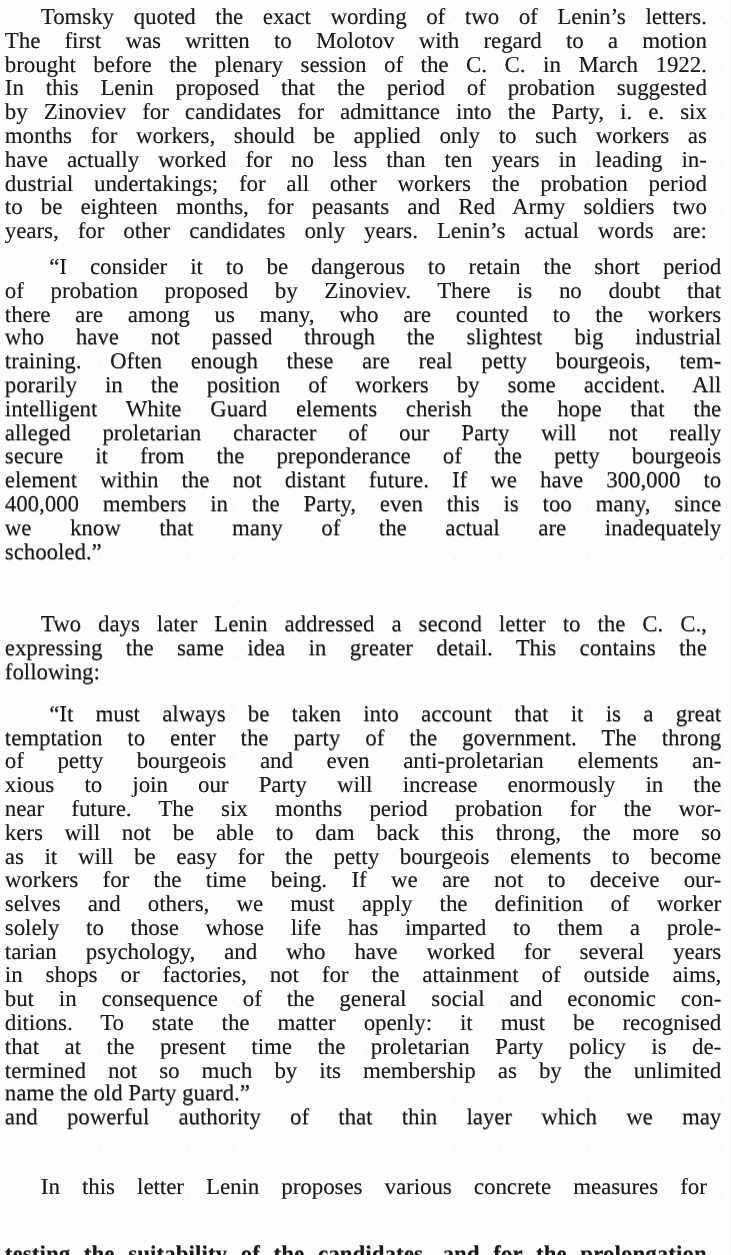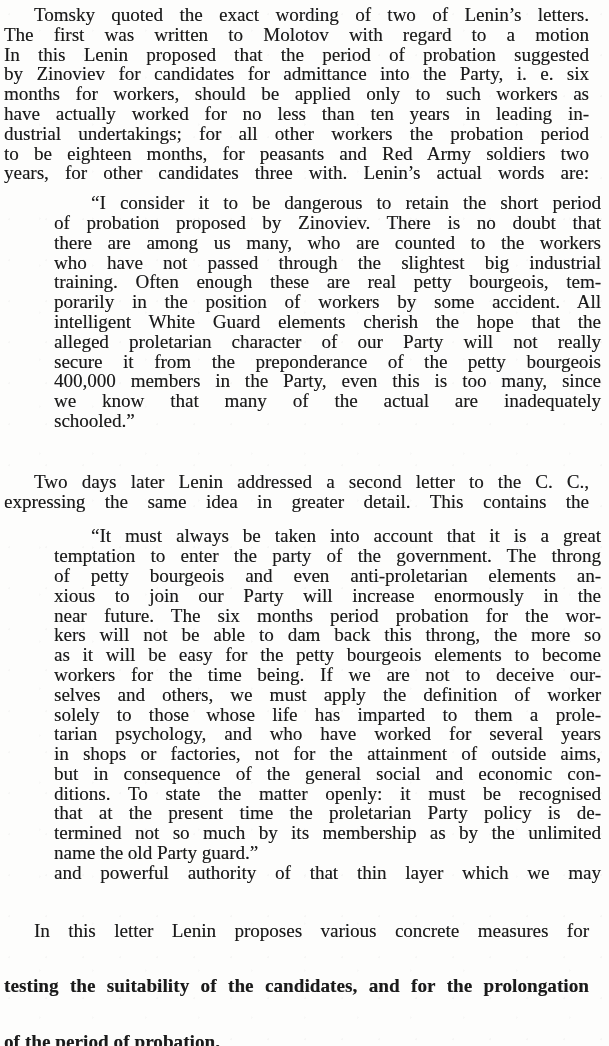--- a/index.html
+++ b/index.html
@@ -21,21 +21,20 @@
     overflow: hidden;
     font-family: "Liberation Serif", "DejaVu Serif", serif;
     font-size: 19px;
     line-height: 19.8px;
     color: #1b1b1b;
     padding: 5px 20px 8px 4px;
     text-shadow: 0.25px 0.25px 0.3px rgba(10,10,10,0.45);
   }
   .para { margin: 0; }
   .para.quote {
-    margin-left: 50px;
     margin-right: -12px;
   }
   
   .para.m0 { margin-top: 0; }
   .para.m1 { margin-top: 10px; }
   .para.m2 { margin-top: 41px; }
   .para.m3 { margin-top: 15px; }
   .para.m4 { margin-top: 38px; }
 
   .line {
@@ -50,45 +49,48 @@
   .line.bold { font-weight: bold; letter-spacing: 0.1px; margin-top: 36px; }
 </style>
 </head>
 <body>
 
 <main class="page">
   <article>
       <div class="para m0">
         <div class="line first">Tomsky quoted the exact wording of two of Lenin’s letters.</div>
         <div class="line">The first was written to Molotov with regard to a motion</div>
+        <div class="line">brought before the plenary session of the C. C. in March 1922.</div>
         <div class="line">In this Lenin proposed that the period of probation suggested</div>
         <div class="line">by Zinoviev for candidates for admittance into the Party, i. e. six</div>
         <div class="line">months for workers, should be applied only to such workers as</div>
         <div class="line">have actually worked for no less than ten years in leading in-</div>
         <div class="line">dustrial undertakings; for all other workers the probation period</div>
         <div class="line">to be eighteen months, for peasants and Red Army soldiers two</div>
-        <div class="line">years, for other candidates three with. Lenin’s actual words are:</div>
+        <div class="line">years, for other candidates only years. Lenin’s actual words are:</div>
       </div>
       <div class="para quote m1">
         <div class="line first">“I consider it to be dangerous to retain the short period</div>
         <div class="line">of probation proposed by Zinoviev. There is no doubt that</div>
         <div class="line">there are among us many, who are counted to the workers</div>
         <div class="line">who have not passed through the slightest big industrial</div>
         <div class="line">training. Often enough these are real petty bourgeois, tem-</div>
         <div class="line">porarily in the position of workers by some accident. All</div>
         <div class="line">intelligent White Guard elements cherish the hope that the</div>
         <div class="line">alleged proletarian character of our Party will not really</div>
         <div class="line">secure it from the preponderance of the petty bourgeois</div>
+        <div class="line">element within the not distant future. If we have 300,000 to</div>
         <div class="line">400,000 members in the Party, even this is too many, since</div>
         <div class="line">we know that many of the actual are inadequately</div>
         <div class="line last-left">schooled.”</div>
       </div>
       <div class="para m2">
         <div class="line first">Two days later Lenin addressed a second letter to the C. C.,</div>
         <div class="line">expressing the same idea in greater detail. This contains the</div>
+        <div class="line last-left">following:</div>
       </div>
       <div class="para quote m3">
         <div class="line first">“It must always be taken into account that it is a great</div>
         <div class="line">temptation to enter the party of the government. The throng</div>
         <div class="line">of petty bourgeois and even anti-proletarian elements an-</div>
         <div class="line">xious to join our Party will increase enormously in the</div>
         <div class="line">near future. The six months period probation for the wor-</div>
         <div class="line">kers will not be able to dam back this throng, the more so</div>
         <div class="line">as it will be easy for the petty bourgeois elements to become</div>
         <div class="line">workers for the time being. If we are not to deceive our-</div>

